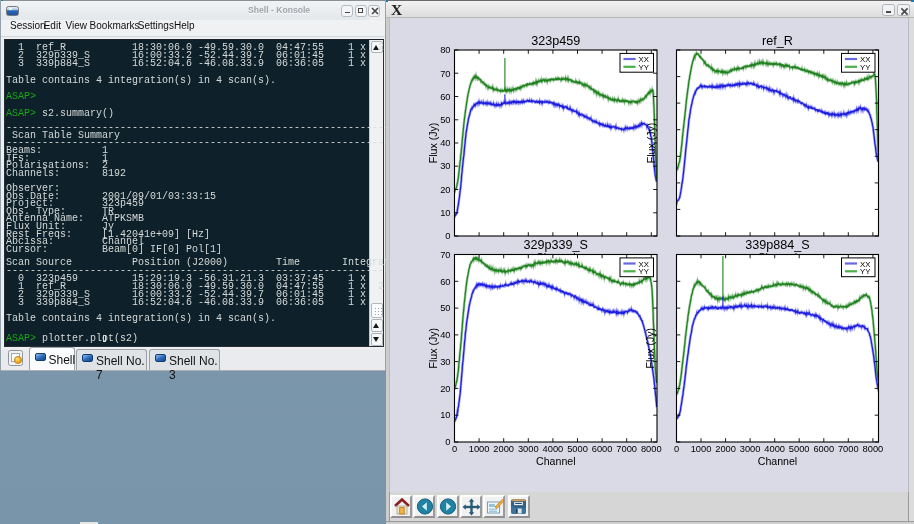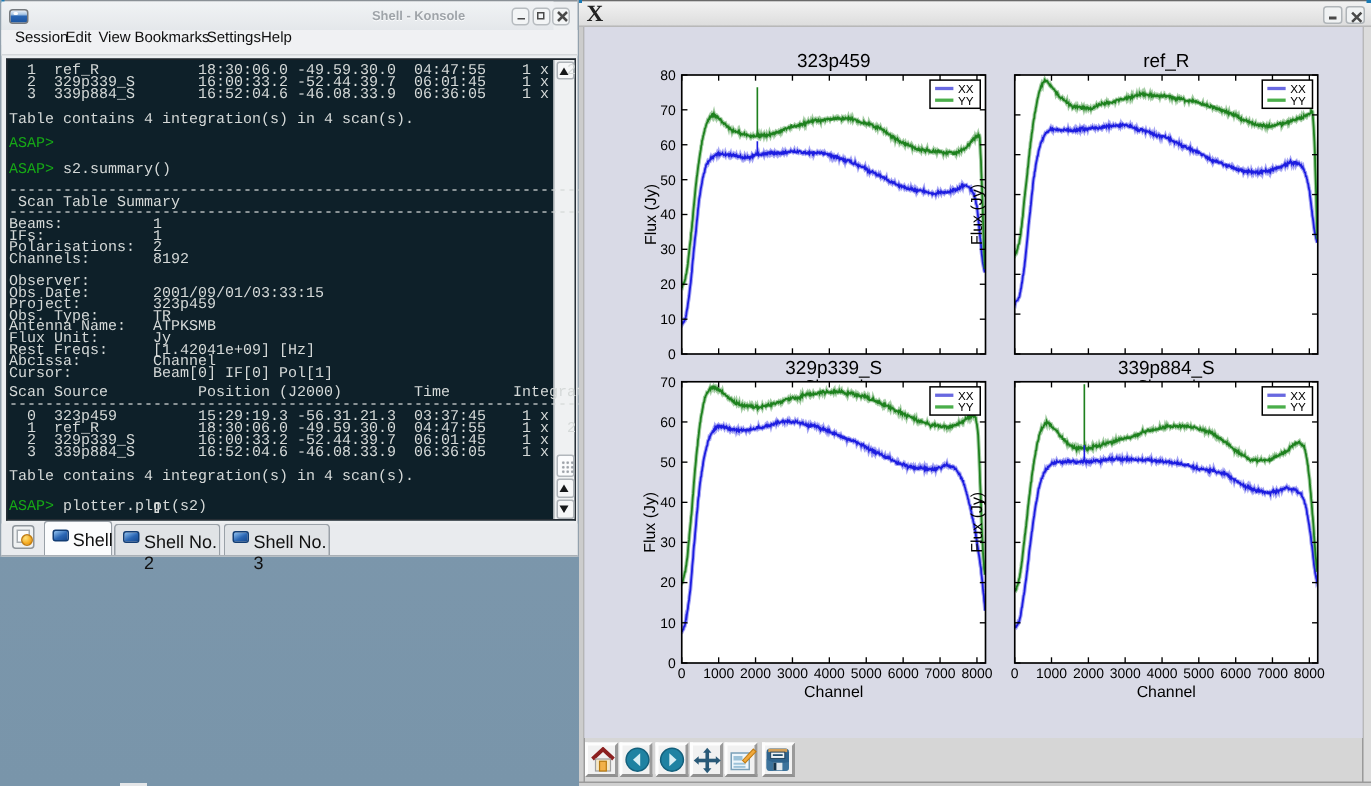--- a/index.html
+++ b/index.html
@@ -101,21 +101,21 @@
     <div style="position:absolute;left:7px;top:1.5px;width:14.5px;height:15.5px;background:#eff1f2;border:1px solid #8f969c;border-radius:2.5px;">
       <div style="position:absolute;left:2px;top:2px;width:8.5px;height:8.5px;background:#fbfcfd;border:1px solid #a5abb0;"></div>
       <div style="position:absolute;left:4.5px;top:4.5px;width:8px;height:8px;border-radius:50%;background:radial-gradient(circle at 35% 28%,#ffe27a,#f6a81c 65%,#e88b00);border:1px solid #c07c10;"></div>
     </div>
     <div class="tab" style="left:27.5px;top:-2px;width:46px;height:23px;background:#fbfcfd;">
       <div class="tabicon"></div>
         <span style="position:absolute;left:19px;top:5px;">Shell</span>
     </div>
     <div class="tab" style="left:75px;top:0;width:71px;height:21px;background:#e0e3e6;">
       <div class="tabicon" style="top:4px;"></div>
-        <span style="position:absolute;left:19px;top:4px;">Shell No. 2</span>
+        <span style="position:absolute;left:19px;top:4px;">Shell No. 7</span>
     </div>
     <div class="tab" style="left:148px;top:0;width:71px;height:21px;background:#e0e3e6;">
       <div class="tabicon" style="top:4px;"></div>
         <span style="position:absolute;left:19px;top:4px;">Shell No. 3</span>
     </div>
   </div>
 </div>
 
 <div class="win" style="left:386px;top:0;width:528px;height:524px;background:#d6d6d6;">
   <div style="position:absolute;left:0;top:0;right:0;height:1px;background:#6a6a6a;"></div>

